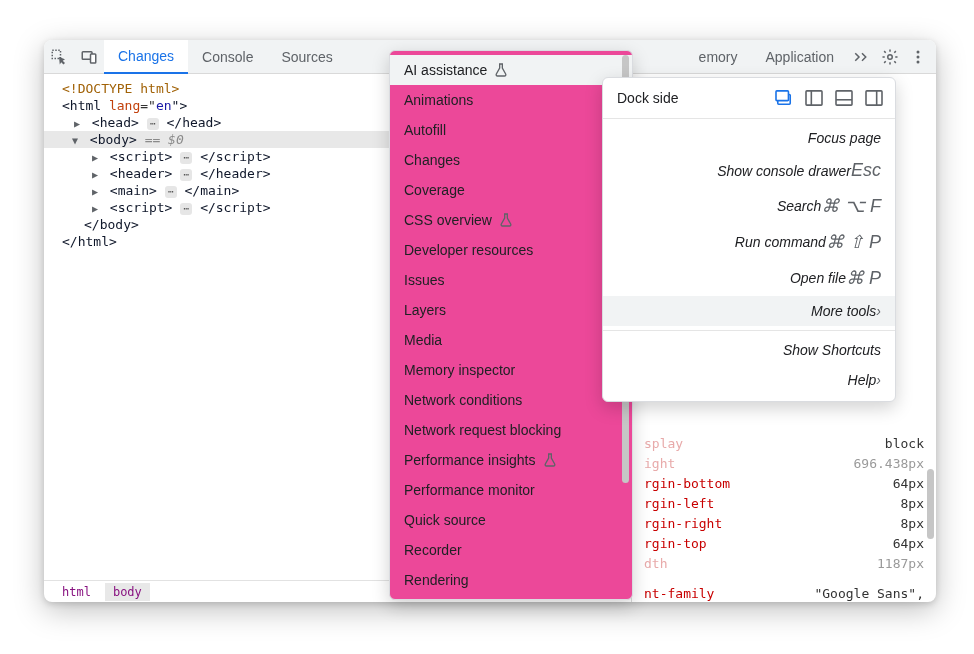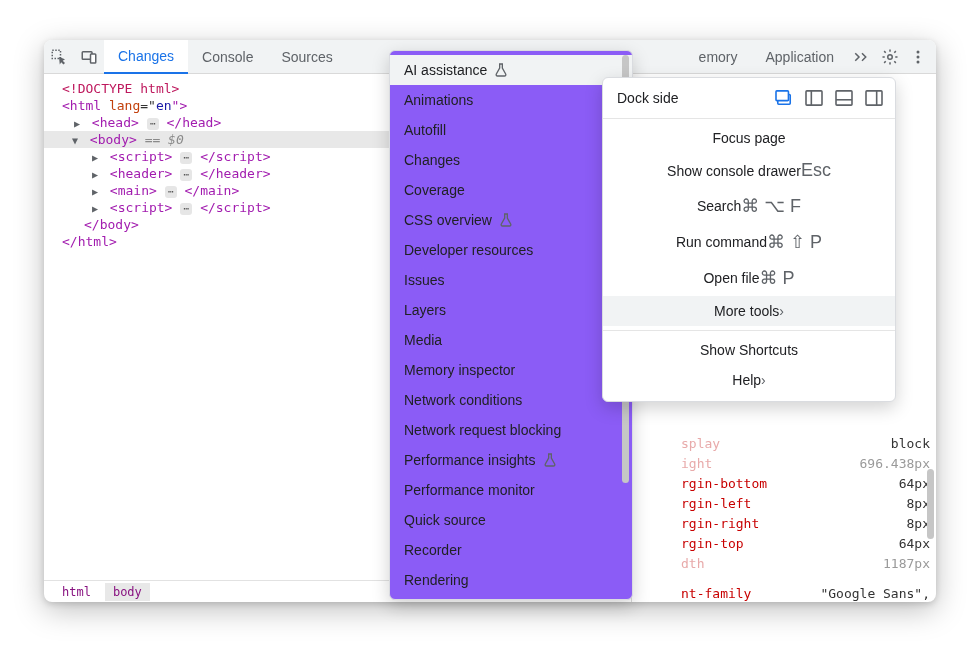--- a/index.html
+++ b/index.html
@@ -82,24 +82,24 @@
   }
   .dom-tree {
     flex: 1;
     padding: 6px 0 0 0;
     overflow: hidden;
   }
   .dom-tree .line {
     padding: 1px 0 1px 18px;
     white-space: nowrap;
   }
-  .tag { color: #a21caf; }
+  .tag { color: #0f172a; }
   .attr-name { color: #c2410c; }
   .attr-val { color: #1a1aa6; }
-  .doctype { color: #be185d; }
+  .doctype { color: #a16207; }
   .eqdollar { color: #8a8a8a; font-style: italic; }
   .tri {
     display: inline-block;
     width: 10px;
     color: #5f6368;
     font-size: 10px;
   }
   .tri.down::before { content: "▼"; }
   .tri.right::before { content: "▶"; }
   .ellipsis {
@@ -143,22 +143,21 @@
     overflow: hidden;
     font-family: Menlo, Consolas, monospace;
     font-size: 13px;
     position: relative;
   }
   .styles-content {
     position: absolute;
     top: 360px;
     left: 0;
     right: 0;
-    padding: 0 6px 8px 12px;
-    margin-left: 37px;
+    padding: 0 12px 8px 12px;
   }
   .prop-row {
     display: flex;
     justify-content: space-between;
     line-height: 20px;
   }
   .pname { color: #c80000; }
   .pname.dim { color: #e8aaaa; }
   .pval { color: #333; }
   .pval.dim { color: #9a9a9a; }
@@ -171,21 +170,21 @@
     background: #c6c6c6;
     border-radius: 4px;
   }
 
   
   .submenu {
     position: absolute;
     left: 389px;
     top: 50px;
     width: 244px;
-    background: #8b5cf6;
+    background: #ec4899;
     border: 1px solid #dadce0;
     border-radius: 6px;
     box-shadow: 0 6px 18px rgba(0,0,0,0.18);
     z-index: 50;
     padding: 4px 0;
   }
   .submenu-scroll {
     position: absolute;
     right: 3px;
     top: 4px;
@@ -224,22 +223,23 @@
     box-shadow: 0 6px 18px rgba(0,0,0,0.18);
     z-index: 60;
     padding: 4px 0 6px;
     font-size: 14px;
     color: #202124;
   }
   .ctxmenu .row {
     padding: 7px 14px;
     display: flex;
     align-items: center;
-    justify-content: center;
+    justify-content: flex-end;
     cursor: pointer;
+    font-style: italic;
   }
   .ctxmenu .row:hover, .ctxmenu .row.hover {
     background: #f1f3f4;
   }
   .ctxmenu hr {
     border: none;
     border-top: 1px solid #e5e5e5;
     margin: 4px 0;
   }
   .dock-row {

